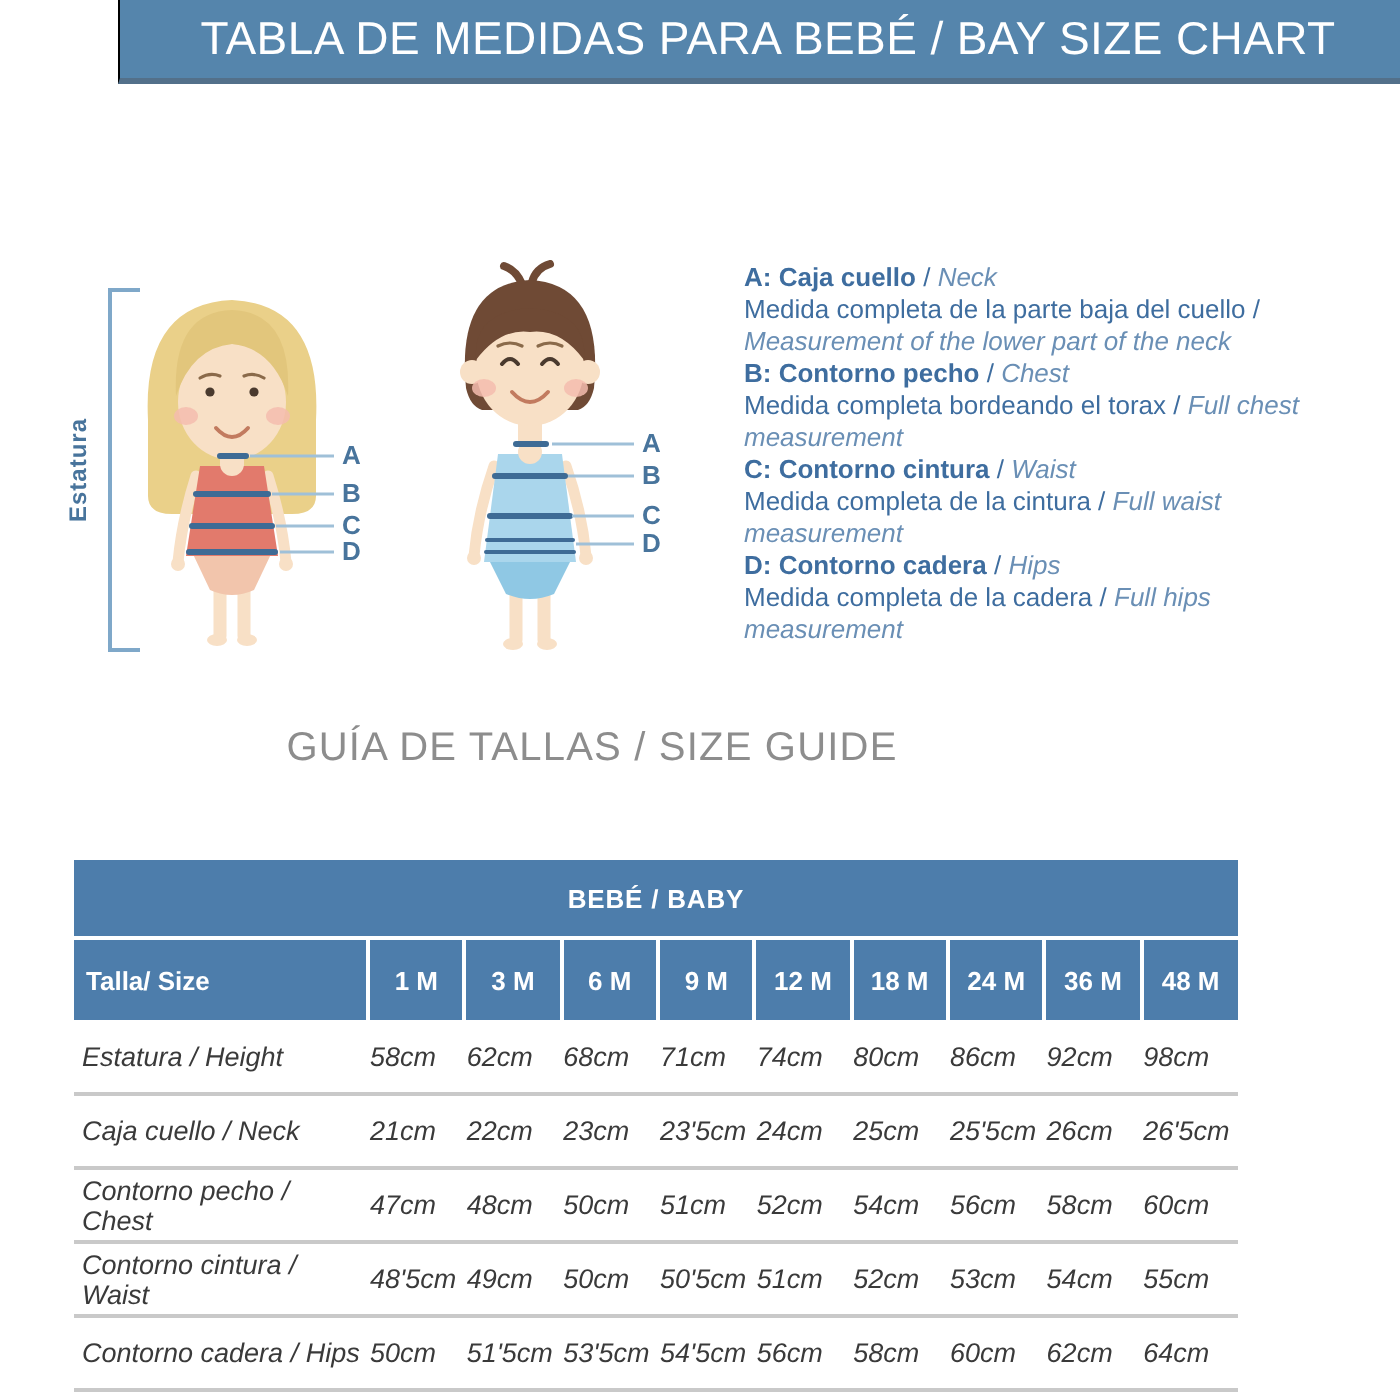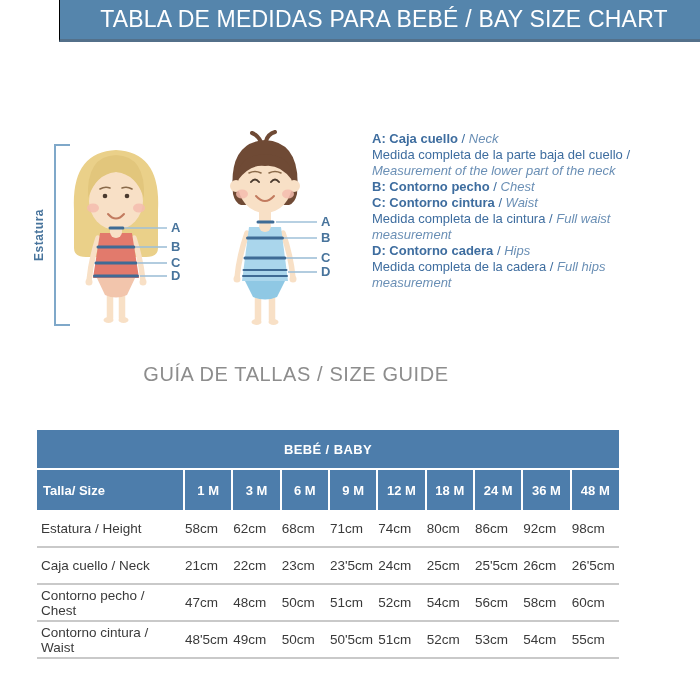--- a/index.html
+++ b/index.html
@@ -74,21 +74,21 @@
   }
   .talla-cell{
     background:var(--table-header-bg);color:var(--header-text);
     font-size:13px;font-weight:bold;text-align:left;padding-left:6px;height:38px;
   }
   .month-cell{
     background:var(--table-header-bg);color:var(--header-text);
     font-size:13px;font-weight:bold;height:38px;
     border-left:2px solid #ffffff;
   }
-  .size-table tbody tr{height:37px;border-bottom:2px solid var(--row-divider);}
+  .size-table tbody tr{height:37px;border-bottom:2px solid var(--row-divider);font-style:italic;}
   .row-label{font-size:13.5px;color:var(--body-text);text-align:left;padding-left:4px;}
   .row-value{font-size:13.5px;color:var(--body-text);text-align:left;}
 </style>
 </head>
 <body>
 
 <div class="title-bar">TABLA DE MEDIDAS PARA BEBÉ / BAY SIZE CHART</div>
 
 <svg class="figure-svg" width="320" height="200" viewBox="0 0 320 200">
 
@@ -183,20 +183,21 @@
   </g>
 </svg>
 
 <div class="legend">
   <div class="m-item">
     <div><span class="bd">A: Caja cuello</span><span> / </span><span class="it">Neck</span></div>
     <div><span>Medida completa de la parte baja del cuello /</span> <span class="it">Measurement of the lower part of the neck</span></div>
   </div>
   <div class="m-item">
     <div><span class="bd">B: Contorno pecho</span><span> / </span><span class="it">Chest</span></div>
+    <div><span>Medida completa bordeando el torax /</span> <span class="it">Full chest measurement</span></div>
   </div>
   <div class="m-item">
     <div><span class="bd">C: Contorno cintura</span><span> / </span><span class="it">Waist</span></div>
     <div><span>Medida completa de la cintura /</span> <span class="it">Full waist measurement</span></div>
   </div>
   <div class="m-item">
     <div><span class="bd">D: Contorno cadera</span><span> / </span><span class="it">Hips</span></div>
     <div><span>Medida completa de la cadera /</span> <span class="it">Full hips measurement</span></div>
   </div>
 </div>
@@ -277,14 +278,26 @@
         <td class="row-value">48'5cm</td>
         <td class="row-value">49cm</td>
         <td class="row-value">50cm</td>
         <td class="row-value">50'5cm</td>
         <td class="row-value">51cm</td>
         <td class="row-value">52cm</td>
         <td class="row-value">53cm</td>
         <td class="row-value">54cm</td>
         <td class="row-value">55cm</td>
       </tr>
+      <tr>
+        <td class="row-label">Contorno cadera / Hips</td>
+        <td class="row-value">50cm</td>
+        <td class="row-value">51'5cm</td>
+        <td class="row-value">53'5cm</td>
+        <td class="row-value">54'5cm</td>
+        <td class="row-value">56cm</td>
+        <td class="row-value">58cm</td>
+        <td class="row-value">60cm</td>
+        <td class="row-value">62cm</td>
+        <td class="row-value">64cm</td>
+      </tr>
     </tbody>
 </table>
 
 </body></html>

